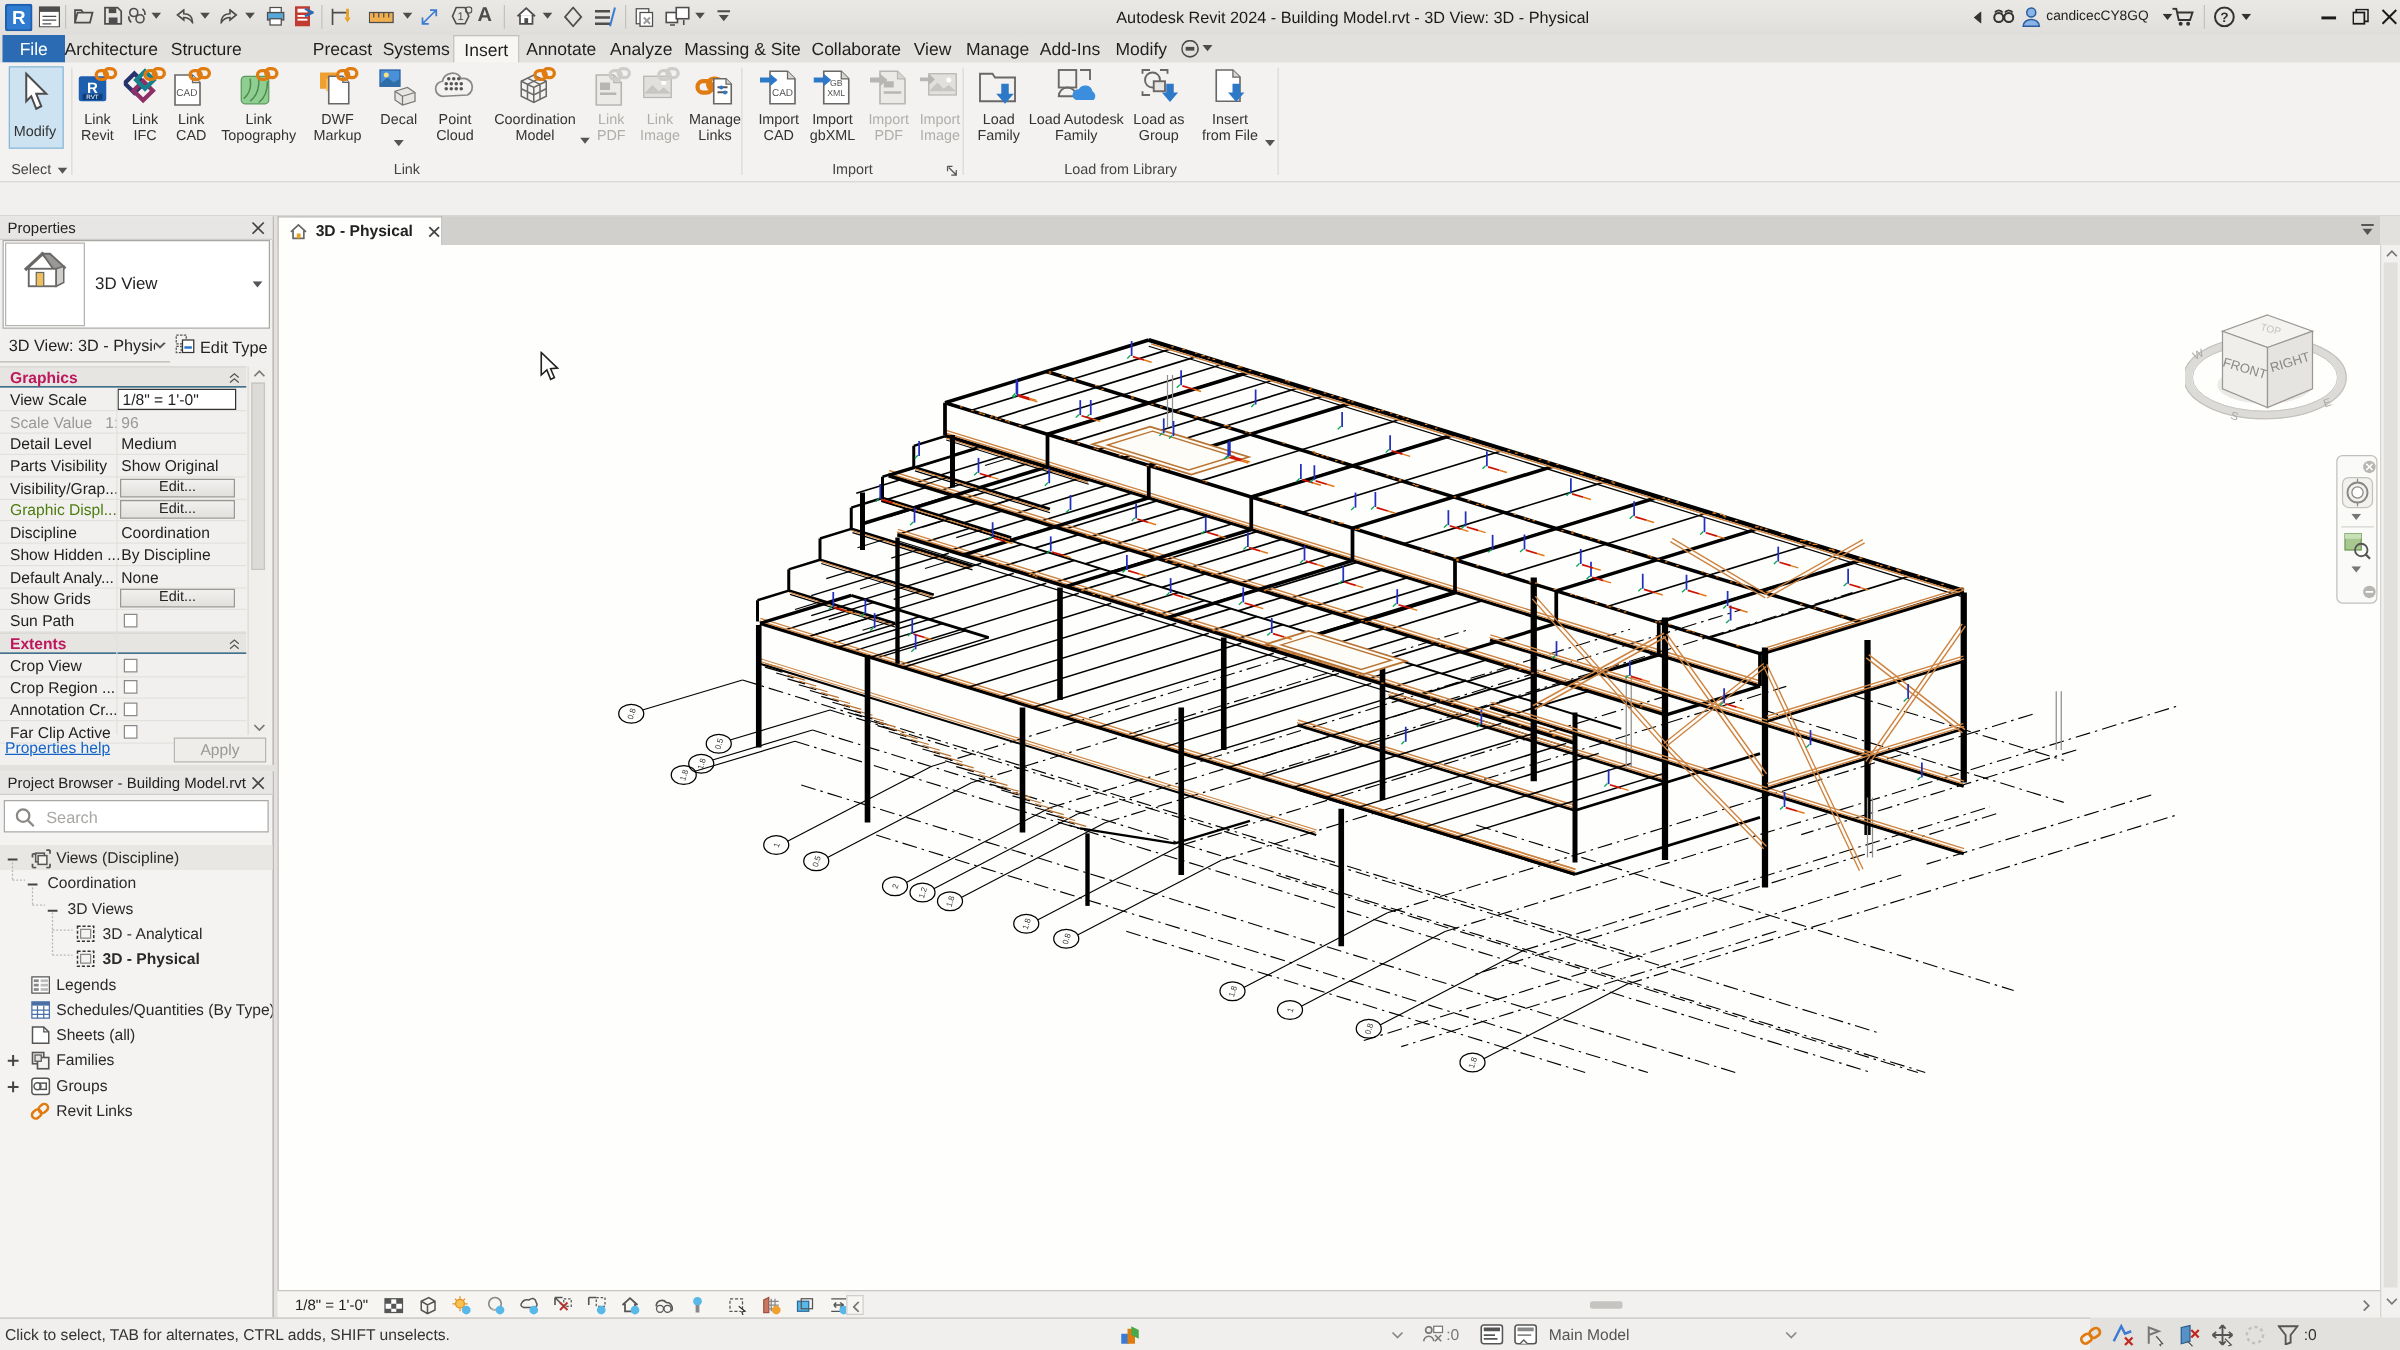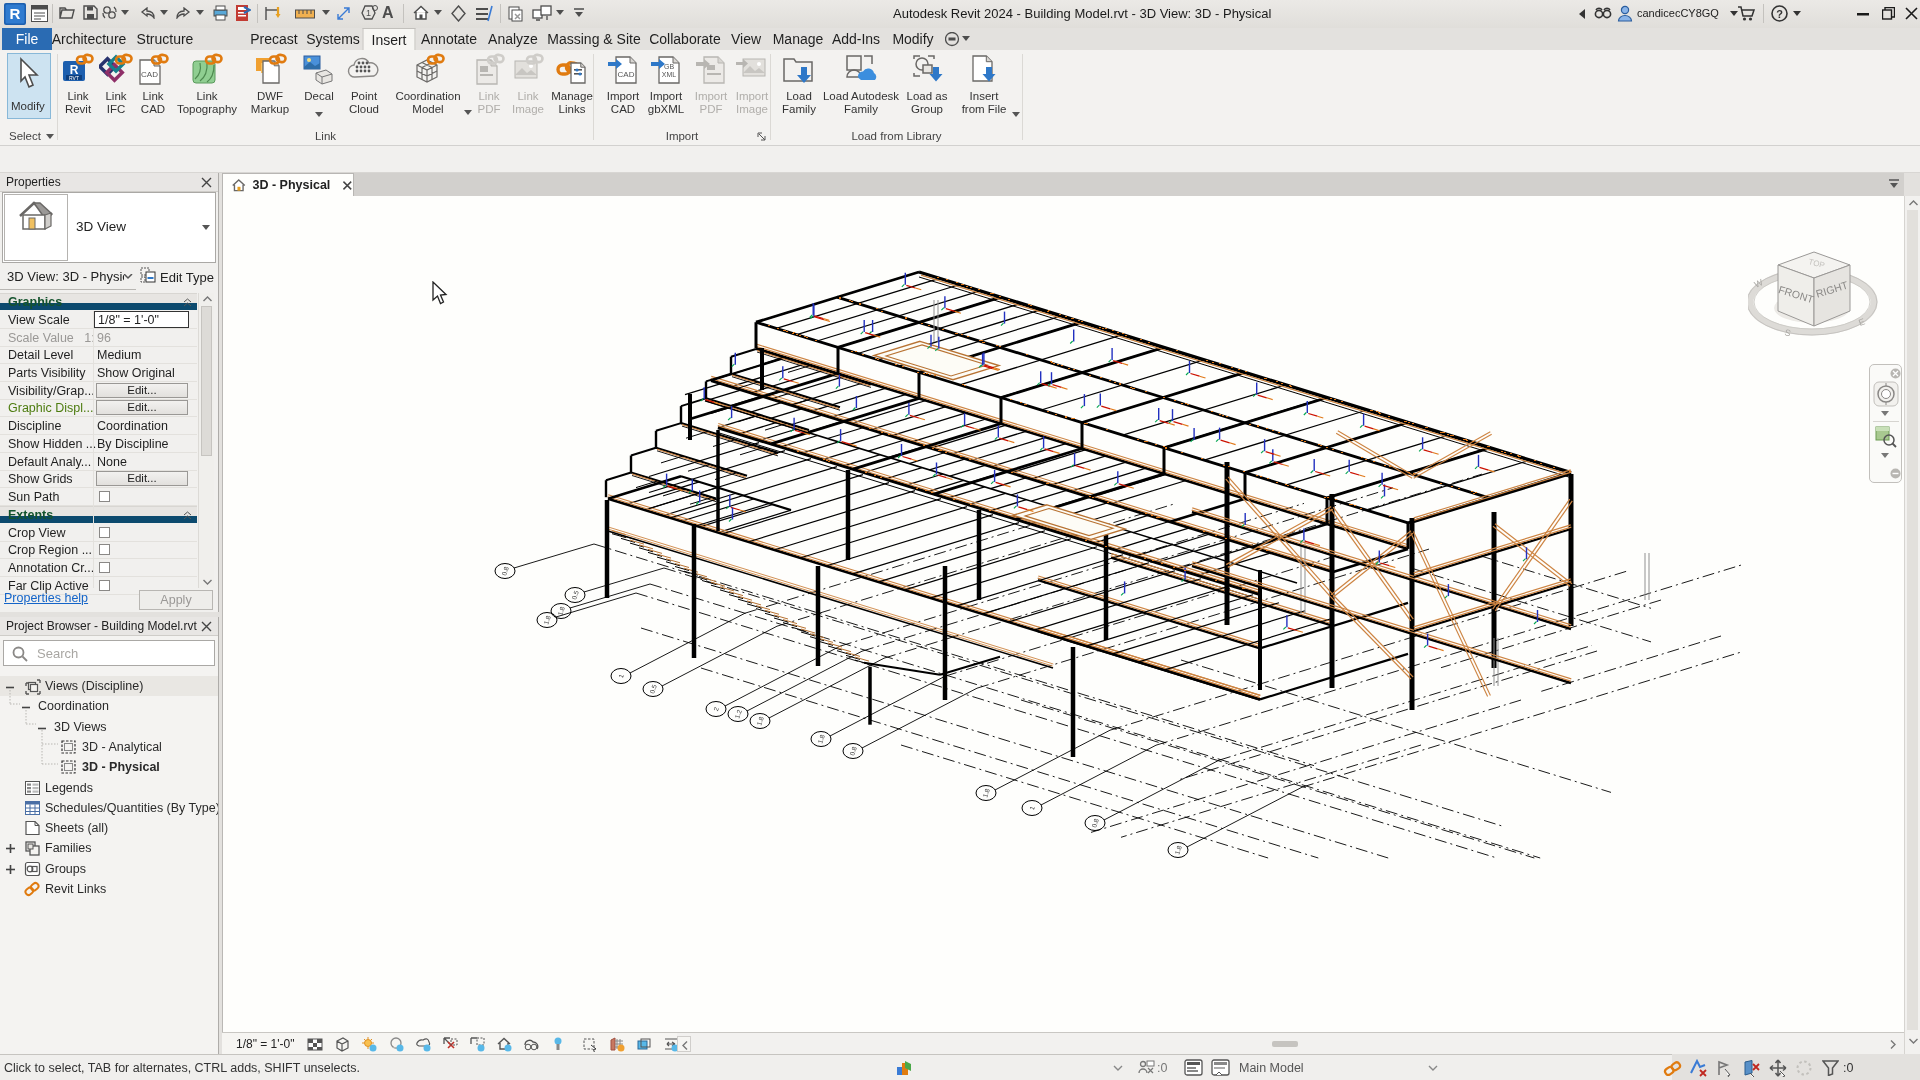--- a/index.html
+++ b/index.html
@@ -12,21 +12,21 @@
 .rbtn{position:absolute;top:3px;text-align:center;font-size:11.5px;color:#333;line-height:13px;}
 .rbtn .ic{margin:0 auto 3px auto;width:34px;height:34px;position:relative;}
 .rbtn.dis{color:#b0aeaa;}
 .glabel{position:absolute;top:80px;font-size:11.5px;color:#444;text-align:center;}
 #optionsbar{position:absolute;left:0;top:146px;width:1920px;height:27px;background:#f1f0ee;border-bottom:1px solid #d8d6d3;}
 #props{position:absolute;left:0;top:173px;width:219px;height:439px;background:#f1f0ee;border-right:1px solid #aeaca9;}
 .phead{background:#e8e6e4;height:19px;font-size:12px;color:#222;display:flex;align-items:center;padding-left:6px;border-bottom:1px solid #cfcdc9;}
 .prow{position:absolute;left:0;width:197px;height:18px;font-size:12.5px;color:#1f1f1f;}
 .prow .lab{position:absolute;left:8px;top:2px;white-space:nowrap;}
 .prow .val{position:absolute;left:97px;top:2px;white-space:nowrap;}
-.psec{position:absolute;left:0;width:197px;height:17px;background:#e7e5e2;font-size:12.5px;font-weight:bold;color:#14532d;border-top:1px solid #d8d6d2;border-bottom:7px solid #0c4a6e;}
+.psec{position:absolute;left:0;width:197px;height:17px;background:#e7e5e2;font-size:12.5px;font-weight:bold;color:#be185d;border-top:1px solid #d8d6d2;border-bottom:1px solid #0c4a6e;}
 .pbtn{position:absolute;left:96px;width:92px;height:15px;background:linear-gradient(#f2f1ef,#e2e0dd);border:1px solid #9a9895;font-size:11.5px;color:#222;text-align:center;line-height:13px;}
 .cbox{position:absolute;left:99px;width:11px;height:11px;border:1px solid #8a8886;background:#fff;top:3px;}
 #browser{position:absolute;left:0;top:617px;width:219px;height:437px;background:#f4f3f1;border-right:1px solid #aeaca9;}
 .trow{position:absolute;left:0;width:218px;height:20px;font-size:12.5px;color:#2a2a2a;white-space:nowrap;overflow:hidden;}
 #viewtabs{position:absolute;left:222px;top:173px;width:1682px;height:23px;background:#d2d0cd;}
 #vtab{position:absolute;left:0px;top:0px;width:132px;height:23px;background:#fefefc;border:1px solid #b8b6b3;border-bottom:none;font-size:12.5px;font-weight:bold;color:#222;display:flex;align-items:center;white-space:nowrap;}
 #canvas{position:absolute;left:222px;top:196px;width:1682px;height:836px;background:#fefefc;border-left:1px solid #bab8b5;overflow:hidden;}
 #viewctl{position:absolute;left:222px;top:1032px;width:455px;height:22px;background:#f6f5f2;border-top:1px solid #c9c7c3;font-size:12px;color:#222;}
 #hscroll{position:absolute;left:677px;top:1032px;width:1227px;height:22px;background:#f2f1ef;border-top:1px solid #c9c7c3;}
 #vscroll{position:absolute;left:1904px;top:196px;width:16px;height:858px;background:#f2f1ef;border-left:1px solid #d6d4d0;}

